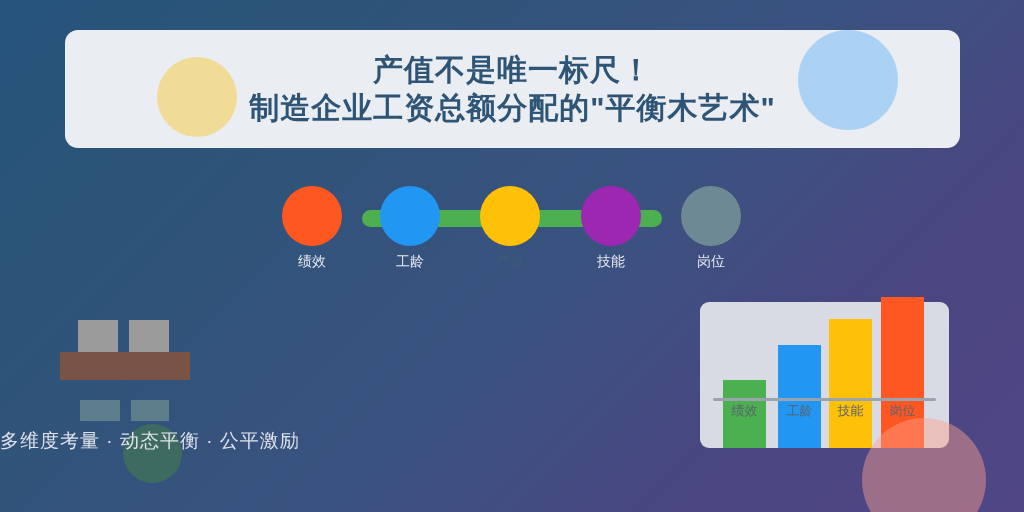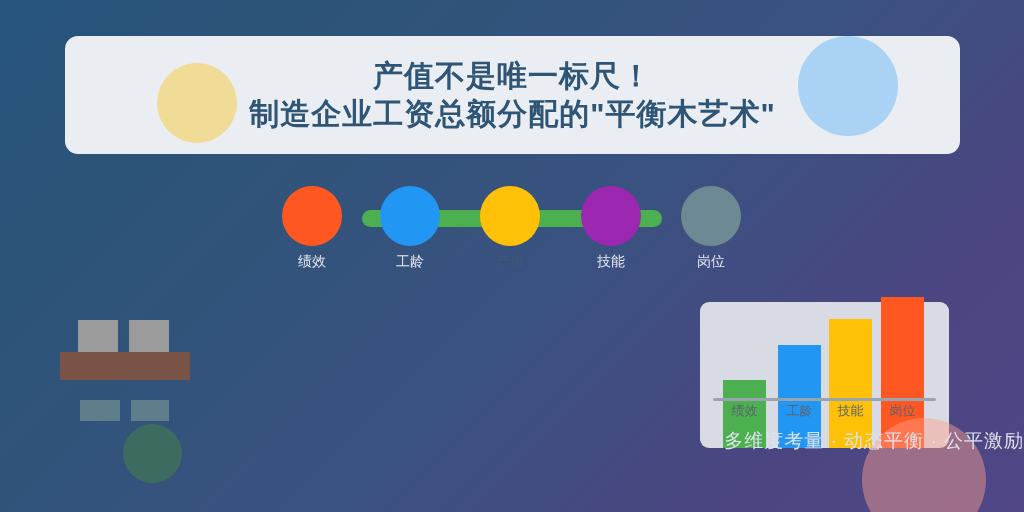--- a/index.html
+++ b/index.html
@@ -15,21 +15,21 @@
   
   .deco{position:absolute;}
   .blk-gray{background:#9b9b9b;}
   .blk-teal{background:#5e7e8c;}
   .beam{background:#7a5347;}
   .circ{border-radius:50%;}
 
   
   #title-card{
     position:absolute;left:65px;top:30px;width:895px;height:118px;
-    background:#eaedf2;border-radius:13px;overflow:hidden;margin-top:6px;
+    background:#eaedf2;border-radius:13px;overflow:hidden;
   }
   #card-circle-yellow{
     position:absolute;left:92px;top:27px;width:80px;height:80px;
     border-radius:50%;background:#f0dc96;
   }
   #card-circle-blue{
     position:absolute;left:733px;top:0px;width:100px;height:100px;
     border-radius:50%;background:#a9d2f4;
   }
   #title-text{
@@ -73,21 +73,21 @@
     position:absolute;left:0;width:100%;text-align:center;
     font-size:13px;color:#5a6470;white-space:nowrap;
   }
   #halo-circle{
     position:absolute;left:862px;top:418px;width:124px;height:124px;
     border-radius:50%;background:rgba(255,160,140,0.45);
   }
 
   
   #tagline{
-    position:absolute;left:0;top:428px;width:1024px;text-align:right;
+    position:absolute;left:0;top:428px;width:1024px;text-align:left;
     font-size:19px;color:#dfe2ea;letter-spacing:1px;
   }
 </style>
 </head>
 <body>
 
 <div id="stage">
 
   <div id="balance-decoration">
     <div class="deco blk-gray" style="left:78px;top:320px;width:40px;height:32px;"></div>

